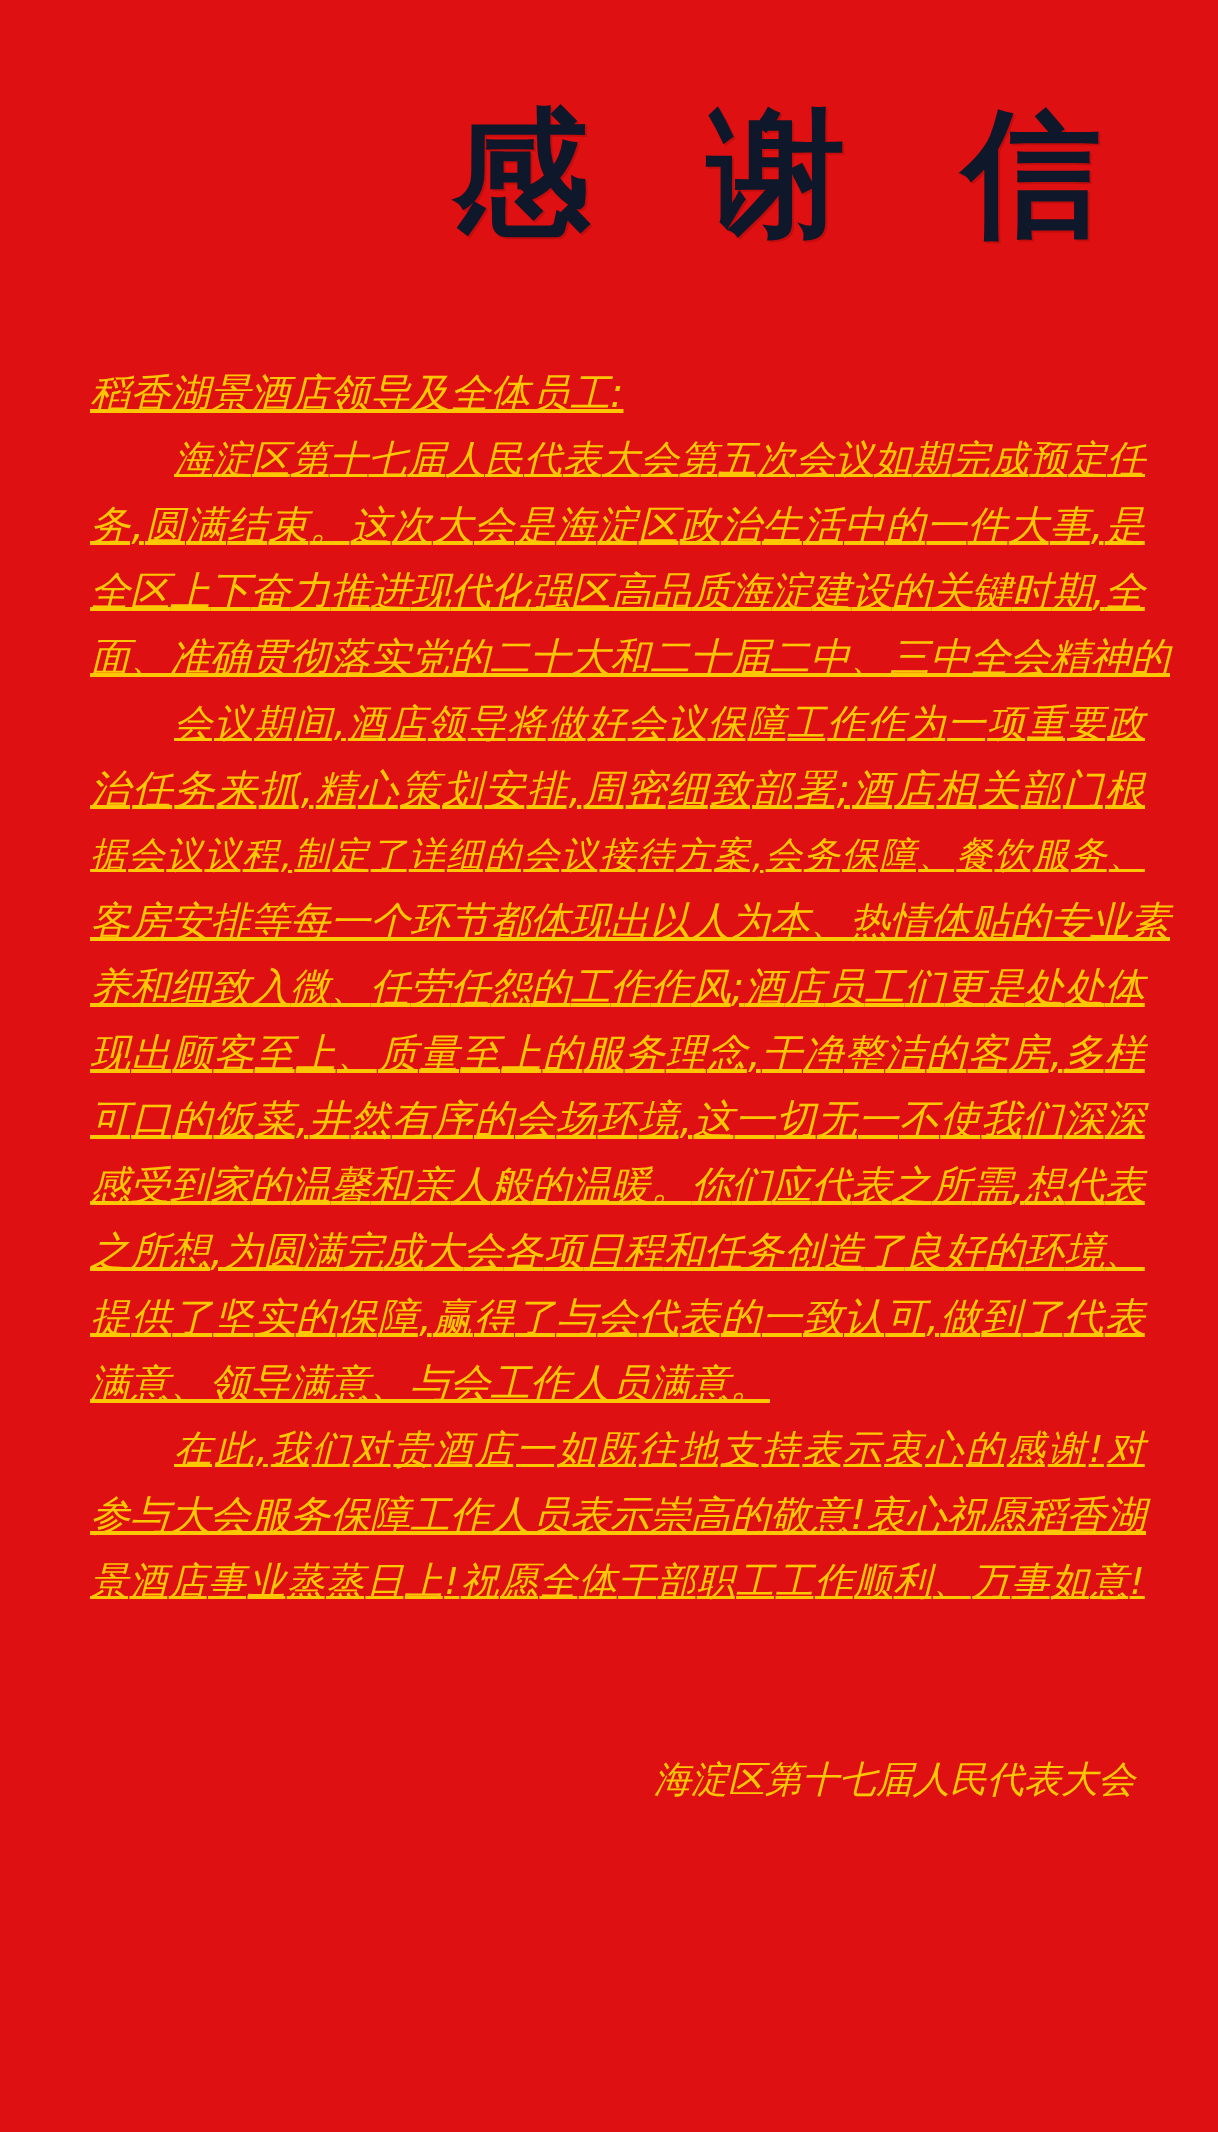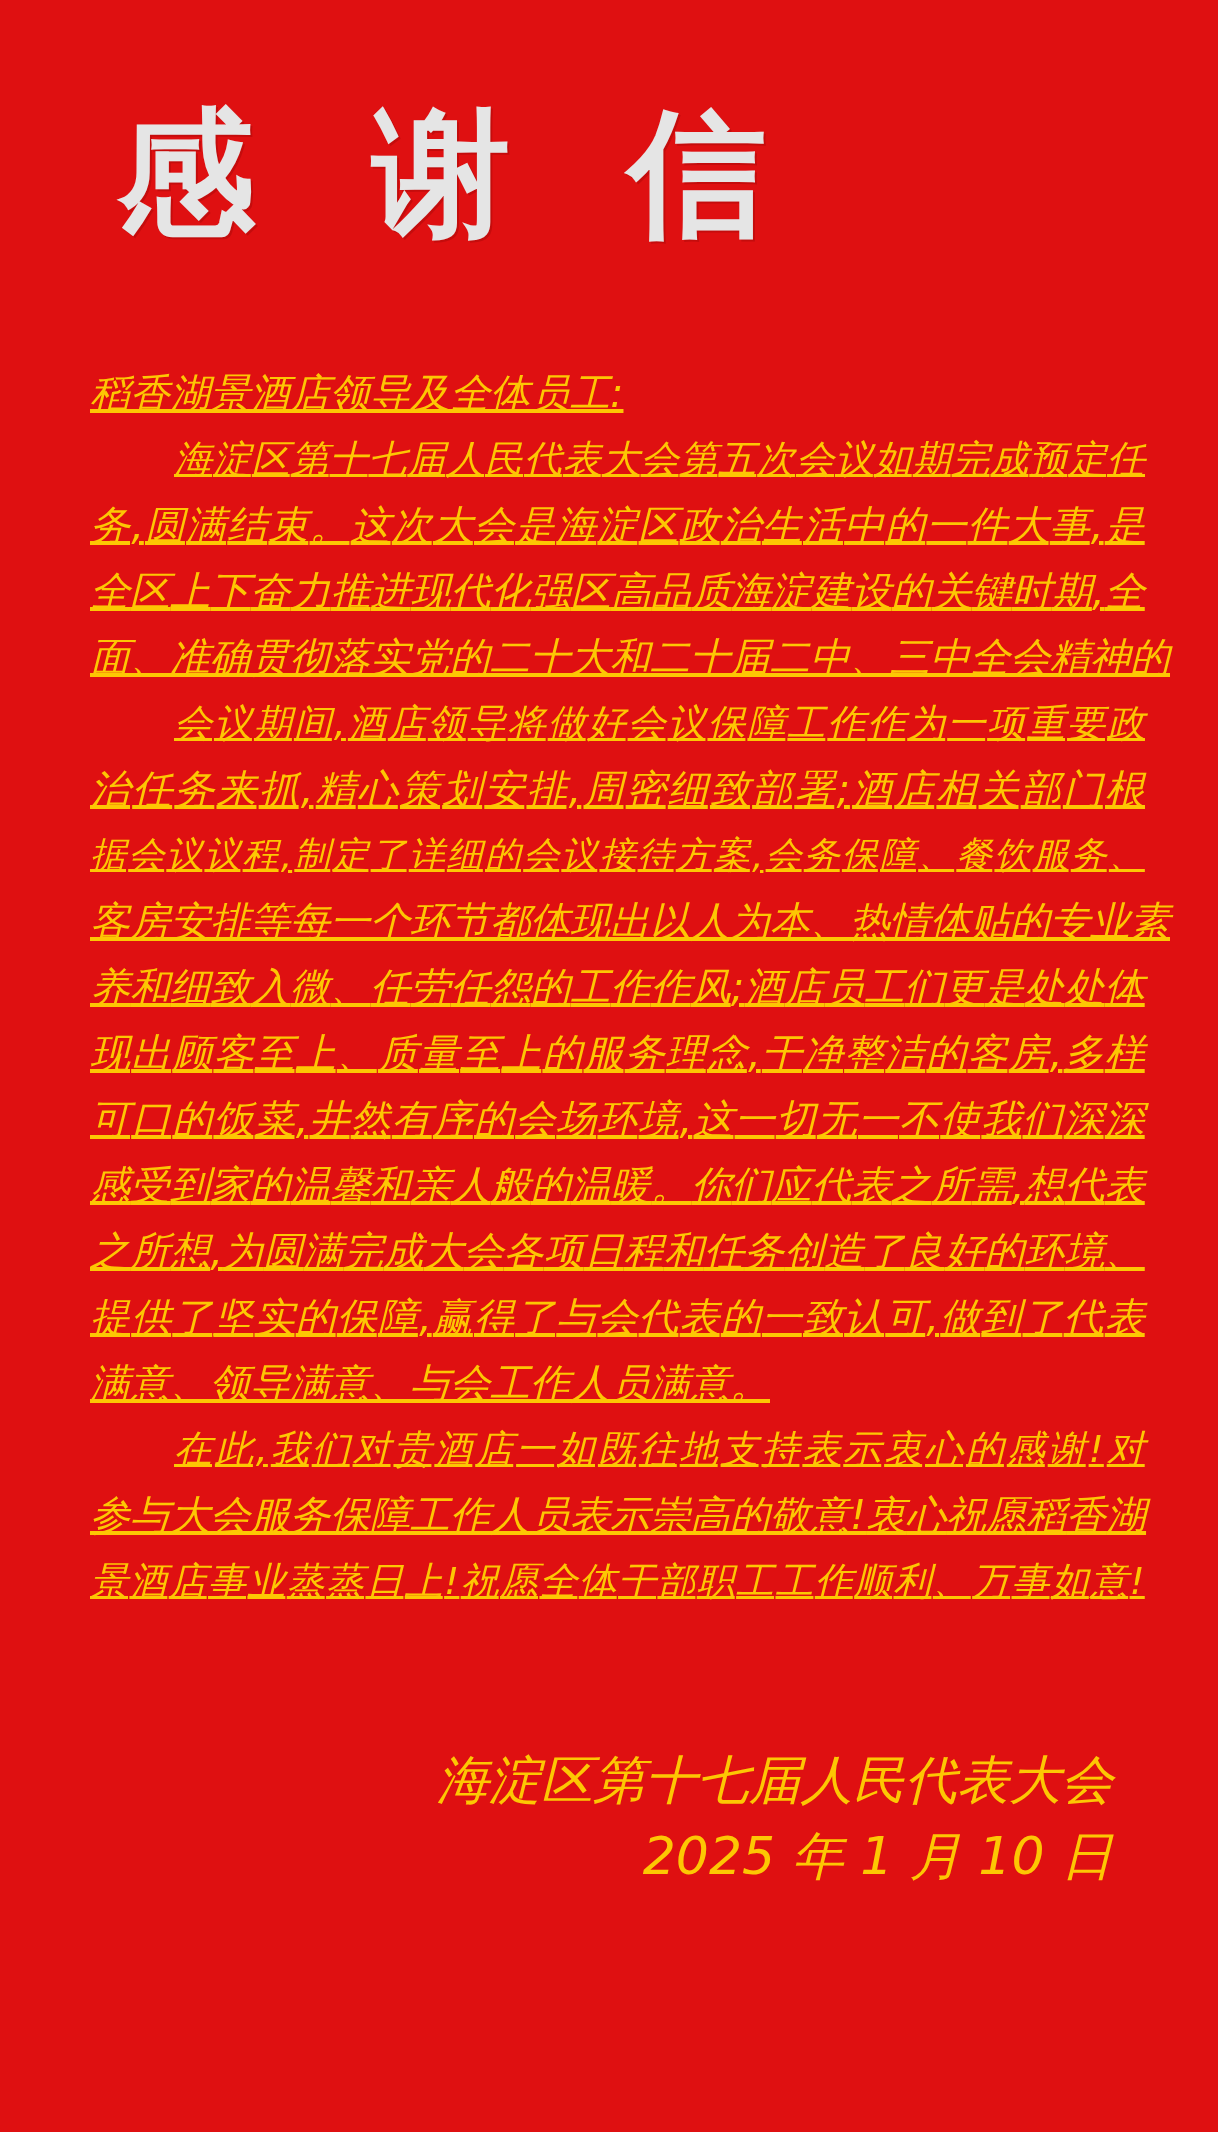--- a/index.html
+++ b/index.html
@@ -9,25 +9,25 @@
     position: relative;
     width: 1218px;
     height: 2132px;
     margin: 0 auto;
     background: #df1011;
     overflow: hidden;
   }
 
   .title {
     margin: 105px auto 0 auto;
-    text-align: left;
+    text-align: right;
     font-size: 138px;
     line-height: 1;
     font-weight: bold;
-    color: #e5e5e5;
+    color: #0f172a;
     letter-spacing: 0.85em;
     text-indent: 0.85em;
     white-space: nowrap;
     text-shadow: 2px 2px 0 rgba(120,0,0,0.25);
   }
 
   .letter-body {
     margin: 117px 73px 0 90px;
     color: #fdc703;
     font-style: italic;
@@ -48,25 +48,25 @@
     line-height: normal;
   }
 
   .indent { padding-left: 84px; }
   .indent.fill { font-size: 38px; }
   .t38 { font-size: 38px !important; }
   .t36 { font-size: 36px !important; }
 
   .signature {
     width: max-content;
-    margin: 128px 105px 0 auto;
-    text-align: right;
+    margin: 128px 83px 0 auto;
+    text-align: left;
     color: #fdc703;
     font-style: italic;
-    font-size: 52px;
+    font-size: 37px;
     line-height: 76px;
   }
   .signature div { white-space: nowrap; }
 </style>
 </head>
 <body>
 
 <div class="page">
 
   <div class="title">感谢信</div>
@@ -561,16 +561,15 @@
         <span>万</span>
         <span>事</span>
         <span>如</span>
         <span>意</span>
         <span>!</span>
       </div>
   </div>
 
   <div class="signature">
     <div>海淀区第十七届人民代表大会</div>
-    <div>2025 年 1 月 10 日</div>
   </div>
 
 </div>
 
 </body></html>

